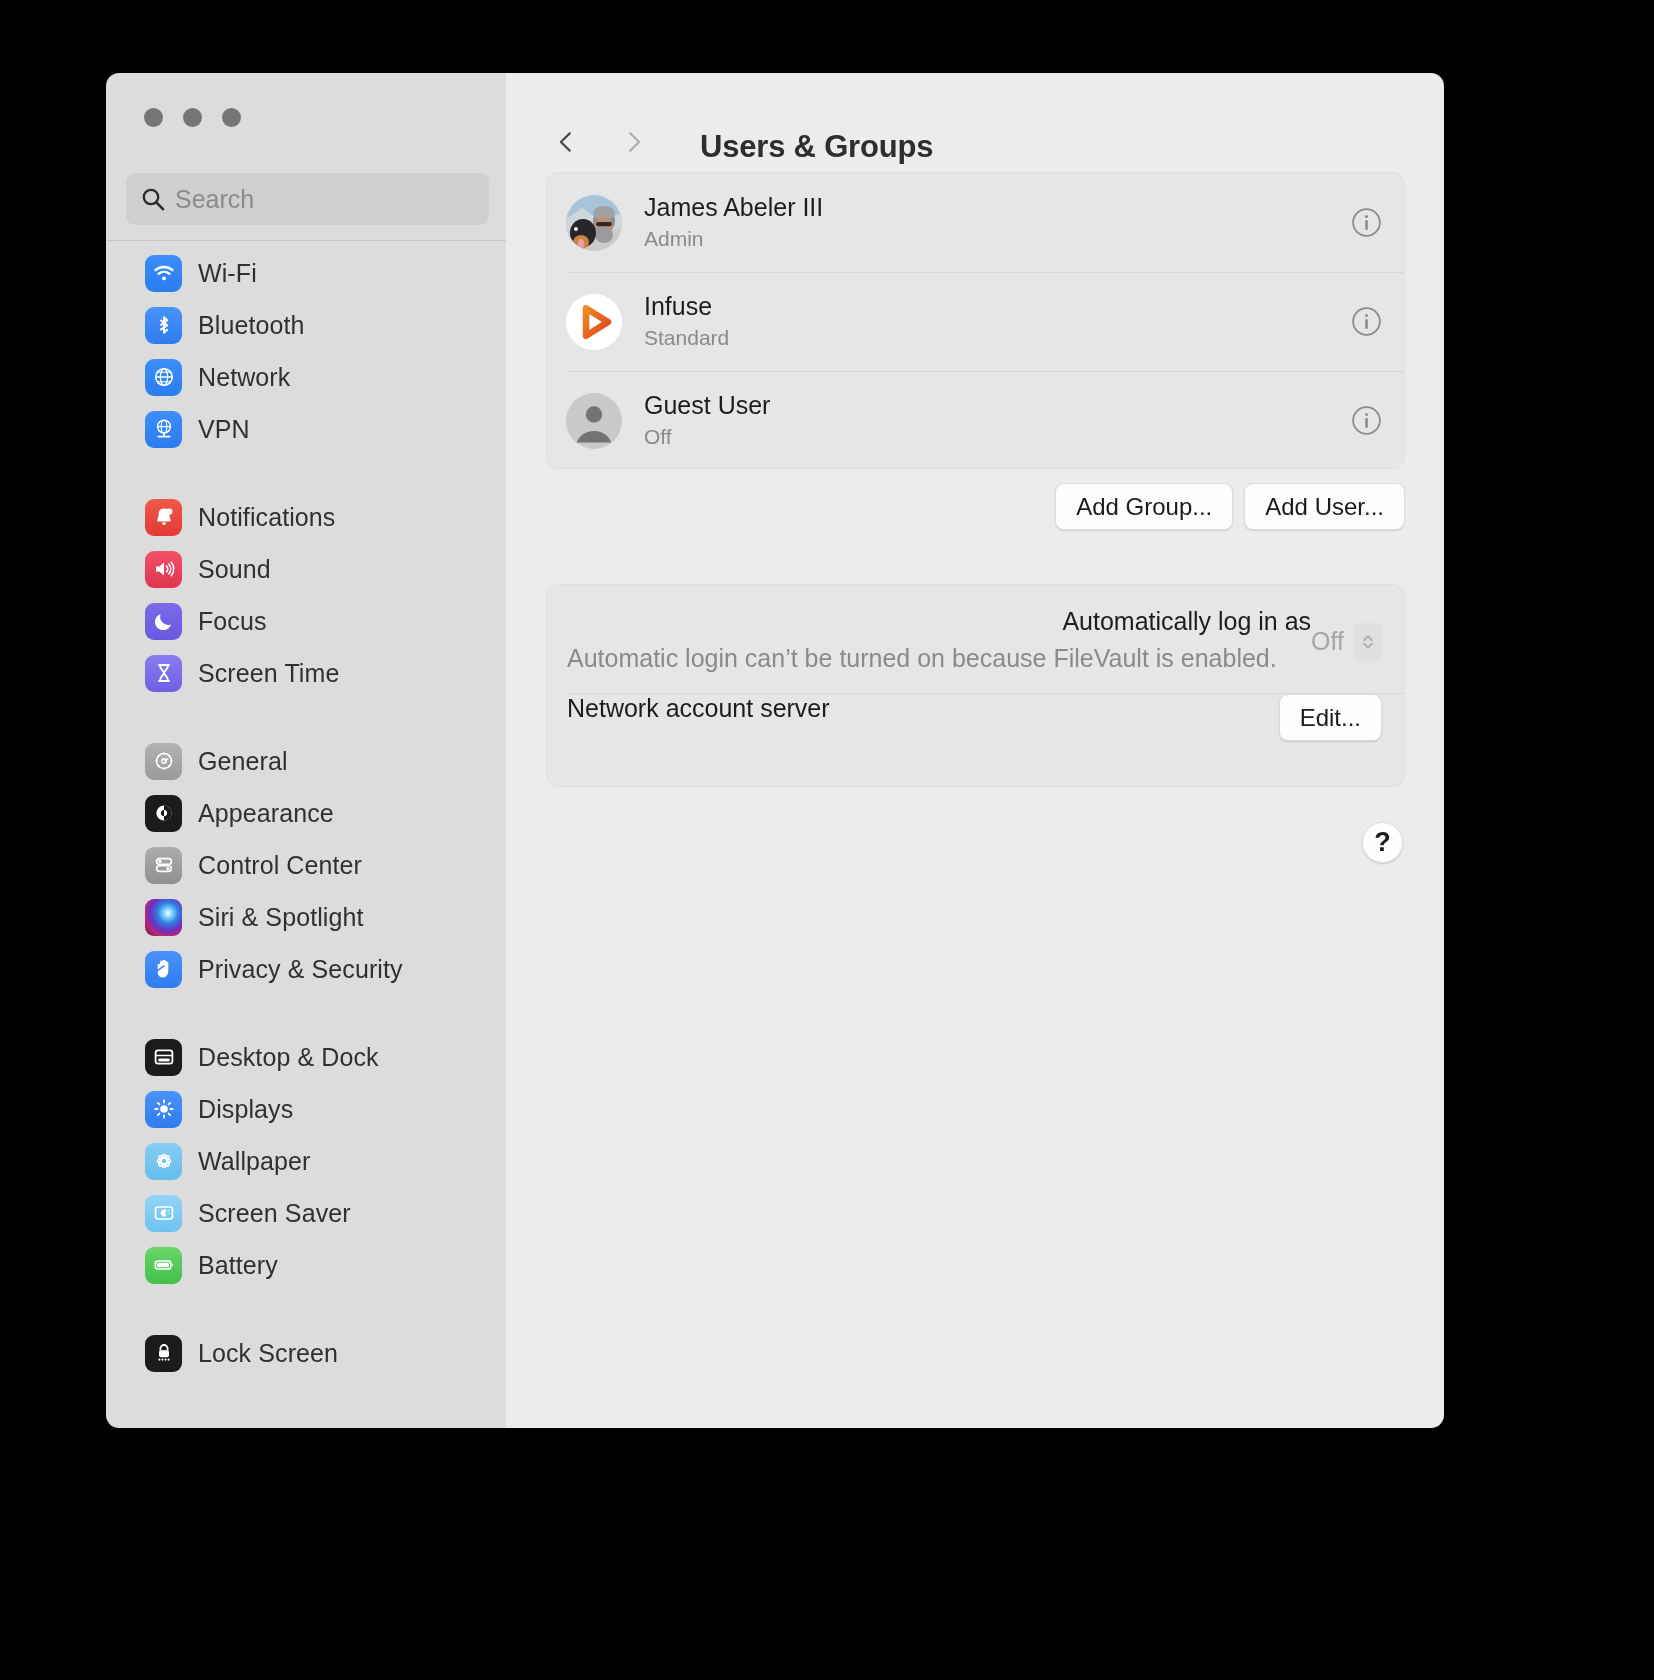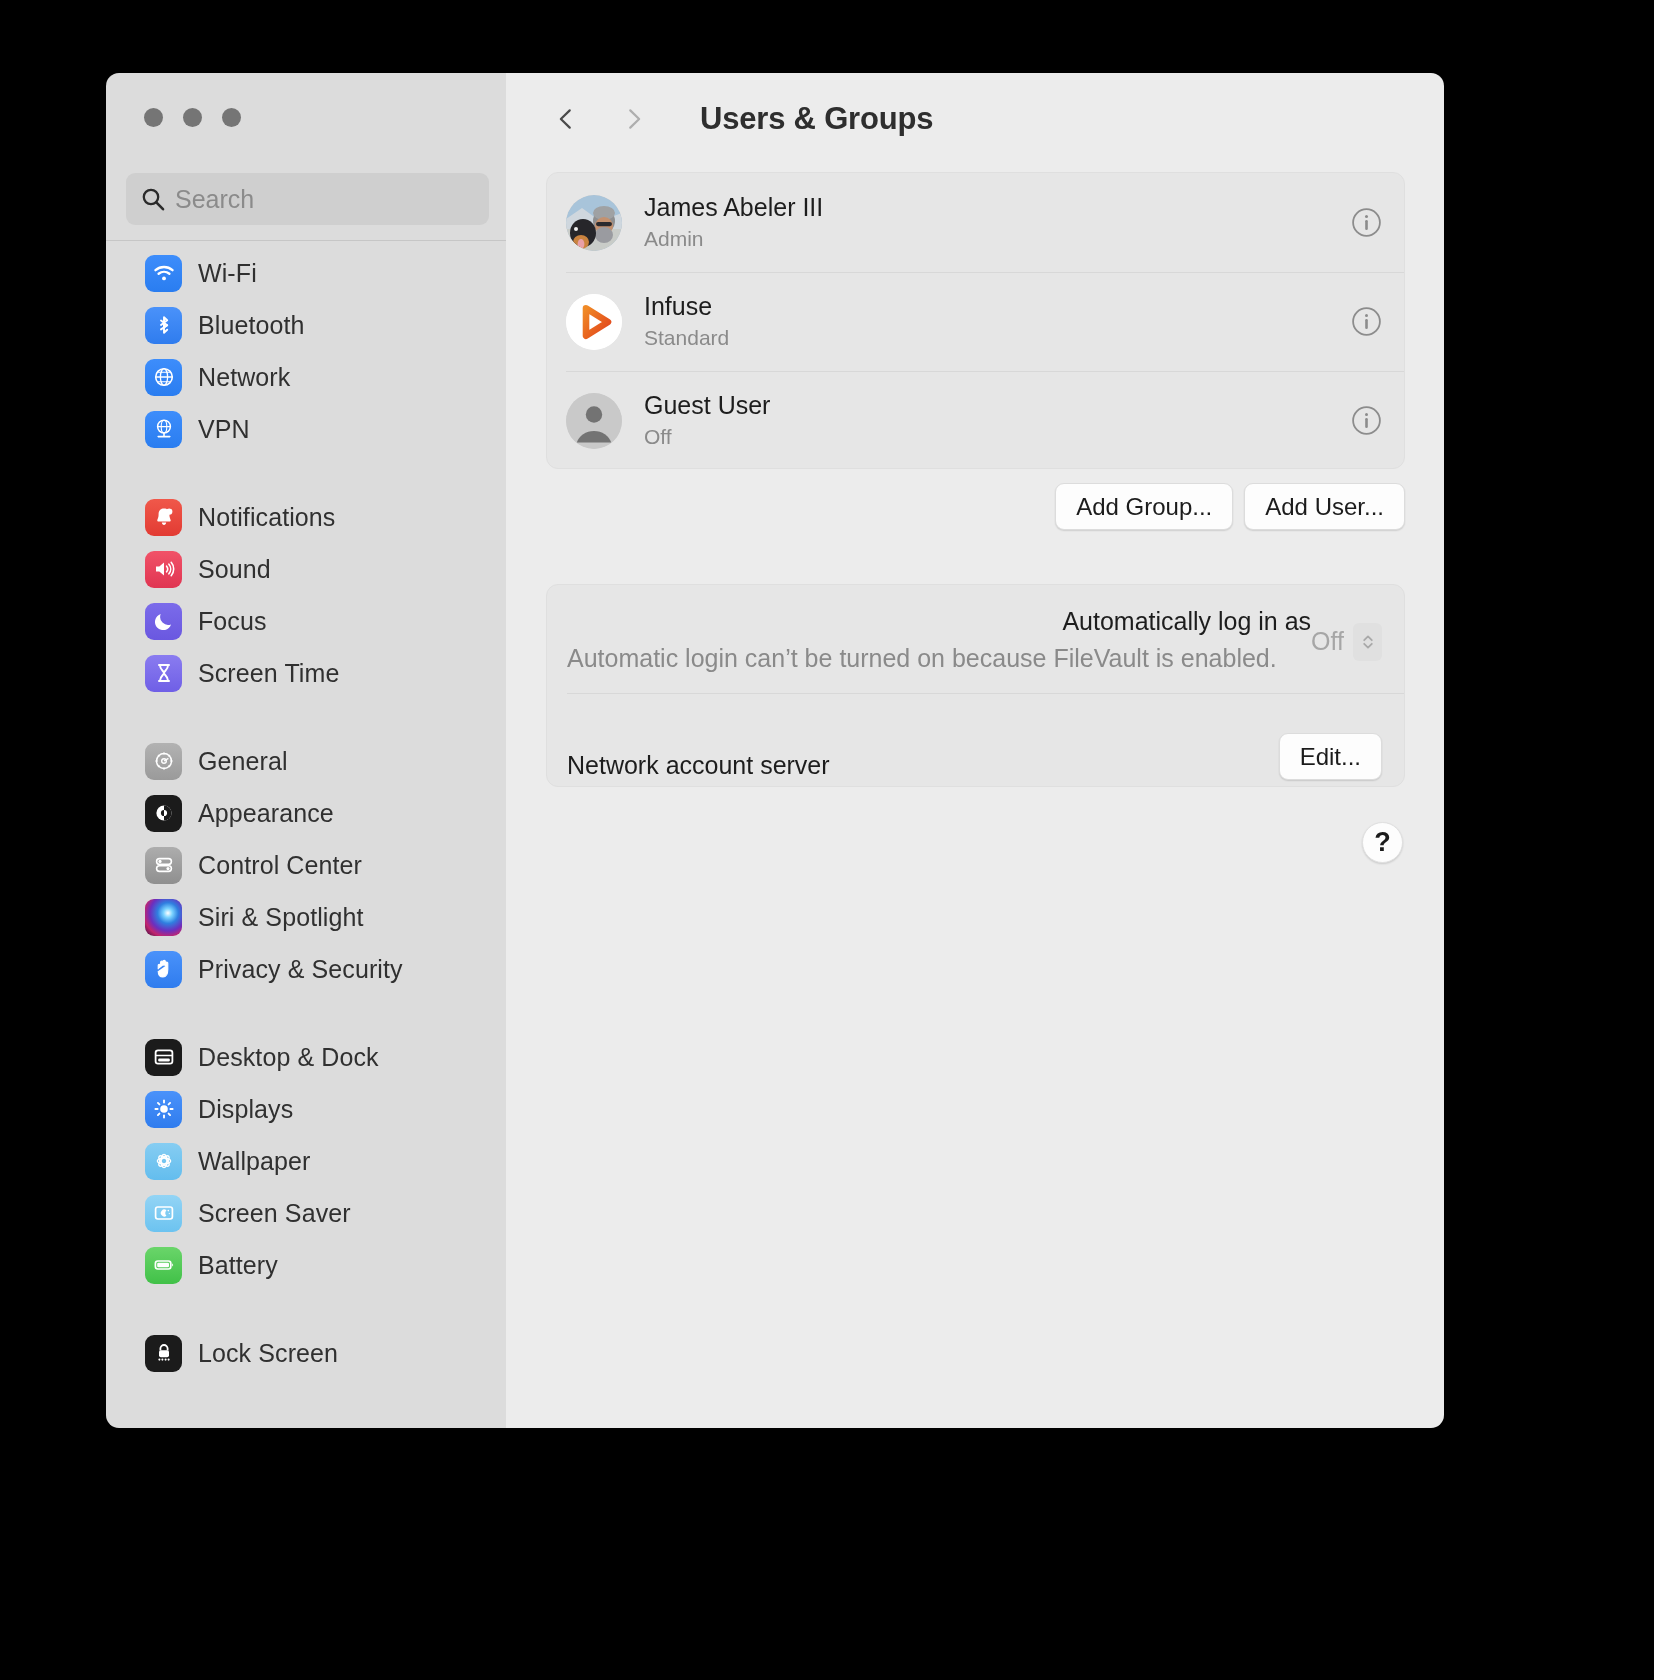--- a/index.html
+++ b/index.html
@@ -106,21 +106,21 @@
   
   .main {
     flex: 1 1 auto;
     background: #ececec;
     position: relative;
     height: 100%;
   }
   .toolbar {
     position: absolute; left: 0; top: 0;
     width: 100%; height: 92px;
-    display: flex; align-items: center;
+    display: flex; align-items: flex-end;
     padding-left: 40px;
   }
   .nav-btn {
     width: 40px; height: 46px;
     display: flex; align-items: center; justify-content: center;
     cursor: default;
   }
   .nav-btn.fwd { margin-left: 28px; }
   .page-title {
     margin-left: 46px;
@@ -200,21 +200,21 @@
     width: 29px; height: 38px;
     background: #e0e0e0;
     border-radius: 6px;
     display: flex; flex-direction: column;
     align-items: center; justify-content: center;
     gap: 3px;
     cursor: default;
   }
   .row-divider { height: 1px; background: #d8d8d8; margin-left: 20px; }
   .login-bottom {
-    display: flex; align-items: flex-end;
+    display: flex; align-items: flex-start;
     padding: 0 22px 0 20px;
     height: 86px;
   }
   .nas-label { flex: 1 1 auto; font-size: 25px; color: #1d1d1d; }
 
   .help-btn {
     position: absolute;
     right: 41px; top: 749px;
     width: 41px; height: 41px; border-radius: 50%;
     background: #fdfdfd;

